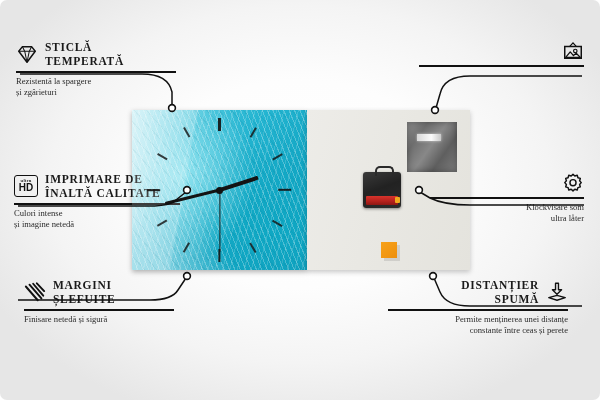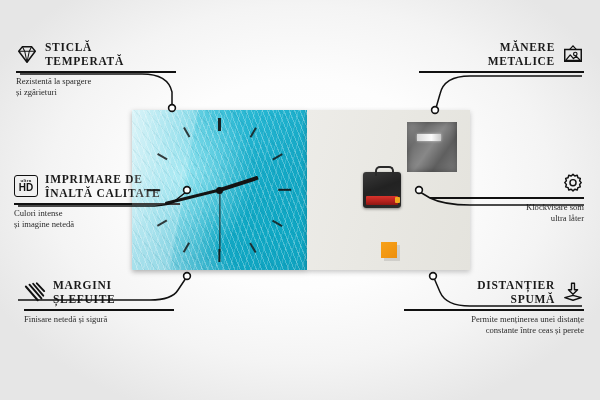--- a/index.html
+++ b/index.html
@@ -6,20 +6,21 @@
   body{
     width:600px;height:400px;overflow:hidden;
     font-family:"Liberation Serif", serif;
     background:#ffffff;
   }
   .stage{
     position:relative;width:600px;height:400px;
     background:
       radial-gradient(ellipse 58% 62% at 50% 46%, #ffffff 0%, #fdfdfd 42%, #f4f4f4 72%, #e6e6e6 100%);
     overflow:hidden;
+    border-radius:7px;
   }
 
   
   .product{
     position:absolute;left:132px;top:110px;width:338px;height:160px;
     display:flex;
   }
   .clock-panel{
     position:relative;width:175px;height:160px;
     background:
@@ -234,22 +235,20 @@
       </span>
       <span class="title">MARGINI
 ȘLEFUITE</span>
     </div>
     <div class="rule" style="width:150px;"></div>
     <div class="desc">Finisare netedă și sigură</div>
   </div>
 
   <div class="callout right" style="left:419px;top:40px;width:165px;">
     <div class="head">
-      <span class="title">MĂNERE
-METALICE</span>
       <span class="ico">
         <svg viewBox="0 0 24 24">
             <path d="M3 7 H21 V20 H3 Z" fill="none" stroke="#111" stroke-width="1.6"></path>
             <path d="M8.5 7 L12 3.2 L15.5 7" fill="none" stroke="#111" stroke-width="1.4"></path>
             <circle cx="14.5" cy="12" r="1.9" fill="none" stroke="#111" stroke-width="1.3"></circle>
             <path d="M4 19 L9 13 L12.5 17 L15.5 14.5 L20 19 Z" fill="none" stroke="#111" stroke-width="1.4" stroke-linejoin="round"></path>
           </svg>
       </span>
     </div>
     <div class="rule" style="width:165px;"></div>
@@ -262,21 +261,21 @@
             <path d="M12 2.6 L14 4.4 L16.6 3.6 L17.4 6.2 L20 7 L19.2 9.6 L21 11.6 L19.2 13.6 L20 16.2 L17.4 17 L16.6 19.6 L14 18.8 L12 20.6 L10 18.8 L7.4 19.6 L6.6 17 L4 16.2 L4.8 13.6 L3 11.6 L4.8 9.6 L4 7 L6.6 6.2 L7.4 3.6 L10 4.4 Z" fill="none" stroke="#111" stroke-width="1.6" stroke-linejoin="round"></path>
             <circle cx="12" cy="11.6" r="3.3" fill="none" stroke="#111" stroke-width="1.6"></circle>
           </svg>
       </span>
     </div>
     <div class="rule" style="width:154px;"></div>
     <div class="desc">Klockvisare som
 ultra låter</div>
   </div>
 
-  <div class="callout right" style="left:404px;top:278px;width:180px;">
+  <div class="callout right" style="left:388px;top:278px;width:180px;">
     <div class="head">
       <span class="title">DISTANȚIER
 SPUMĂ</span>
       <span class="ico">
         <svg viewBox="0 0 24 24">
             <path d="M10.4 2.5 H13.6 V9.5 H17 L12 14.5 L7 9.5 H10.4 Z" fill="none" stroke="#111" stroke-width="1.5" stroke-linejoin="round"></path>
             <path d="M12 15.6 L21 18.2 L12 21 L3 18.2 Z" fill="none" stroke="#111" stroke-width="1.5" stroke-linejoin="round"></path>
           </svg>
       </span>
     </div>

